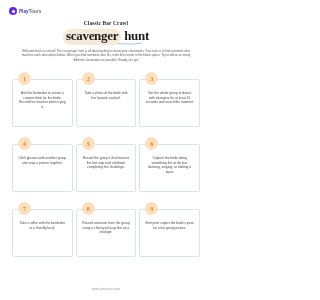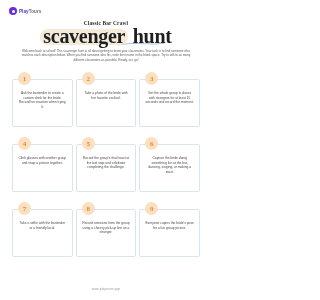--- a/index.html
+++ b/index.html
@@ -20,21 +20,21 @@
 
   .subtitle{
     position:absolute;left:0;right:0;top:20px;text-align:center;
     font-family:"Liberation Serif", serif;
     font-size:5.4px;font-weight:bold;color:#2f2f2f;letter-spacing:.15px;
   }
   .title-wrap{position:absolute;left:0;right:0;top:25px;text-align:center;height:22px;}
   .title{
     position:relative;display:inline-block;
     font-family:"Liberation Serif", serif;
-    font-size:20px;font-weight:bold;color:#1f1f1f;letter-spacing:-.3px;
+    font-size:13px;font-weight:bold;color:#1f1f1f;letter-spacing:-.3px;
     line-height:22px;white-space:nowrap;
   }
   .hl{position:relative;display:inline-block;padding:0 3px;z-index:1;}
   .hl::before{
     content:"";position:absolute;left:0;right:0;top:16%;bottom:8%;
     background:#f3ead9;border-radius:9px;z-index:-1;
   }
   .swoosh{position:absolute;right:2px;bottom:1px;width:58px;height:4px;z-index:-1;}
 
   .intro{

